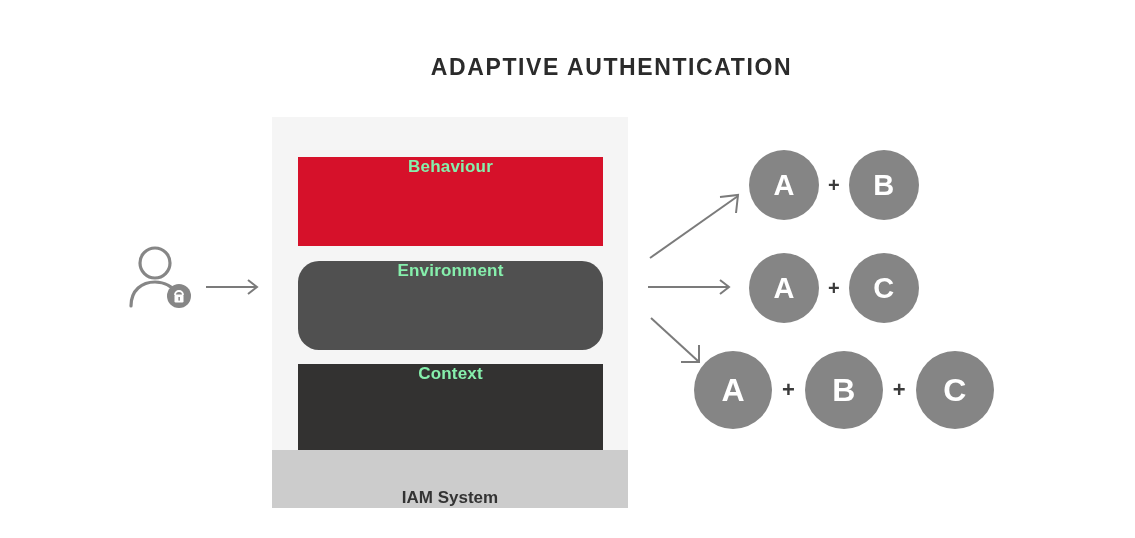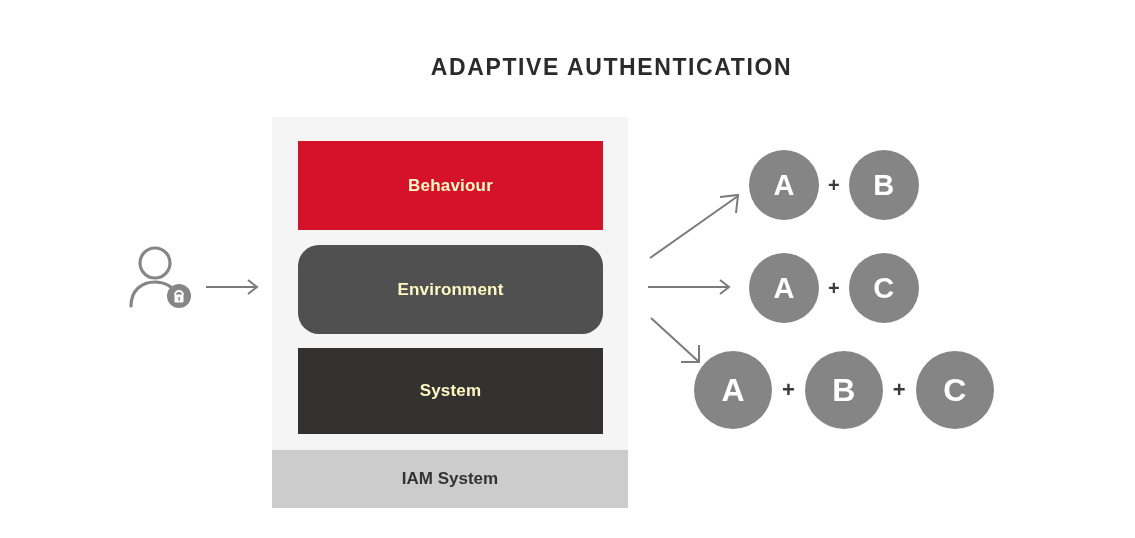--- a/index.html
+++ b/index.html
@@ -53,26 +53,27 @@
     top: 117px;
     width: 356px;
     height: 391px;
     background: #f5f5f5;
   }
   .factor-bar {
     position: absolute;
     left: 26px;
     width: 305px;
     display: flex;
-    align-items: center;
+    align-items: flex-start;
     justify-content: center;
-    color: #fef9c3;
+    color: #86efac;
     font-size: 17px;
     font-weight: bold;
     letter-spacing: 0.2px;
+    margin-top: 16px;
   }
   #factor-bar-behaviour {
     top: 24px;
     height: 89px;
     background: #d6112a;
   }
   #factor-bar-environment {
     top: 128px;
     height: 89px;
     background: #505050;
@@ -84,21 +85,21 @@
     background: #333231;
   }
   #iam-system-band {
     position: absolute;
     left: 0;
     top: 333px;
     width: 356px;
     height: 58px;
     background: #cccccc;
     display: flex;
-    align-items: center;
+    align-items: flex-end;
     justify-content: center;
     color: #333333;
     font-size: 17px;
     font-weight: bold;
   }
 
   
   .branch-arrow {
     position: absolute;
   }
@@ -175,21 +176,21 @@
 
   <div class="factor-bar" id="factor-bar-behaviour">
     <span>Behaviour</span>
   </div>
 
   <div class="factor-bar" id="factor-bar-environment">
     <span>Environment</span>
   </div>
 
   <div class="factor-bar" id="factor-bar-context">
-    <span>System</span>
+    <span>Context</span>
   </div>
 
   <div id="iam-system-band">
     <span>IAM System</span>
   </div>
 </div>
 
 <div class="branch-arrow" id="branch-arrow-up">
   <svg width="98" height="72" viewBox="0 0 98 72" fill="none">
     <line x1="2" y1="70" x2="90" y2="8" stroke="#7b7b7b" stroke-width="2"></line>

